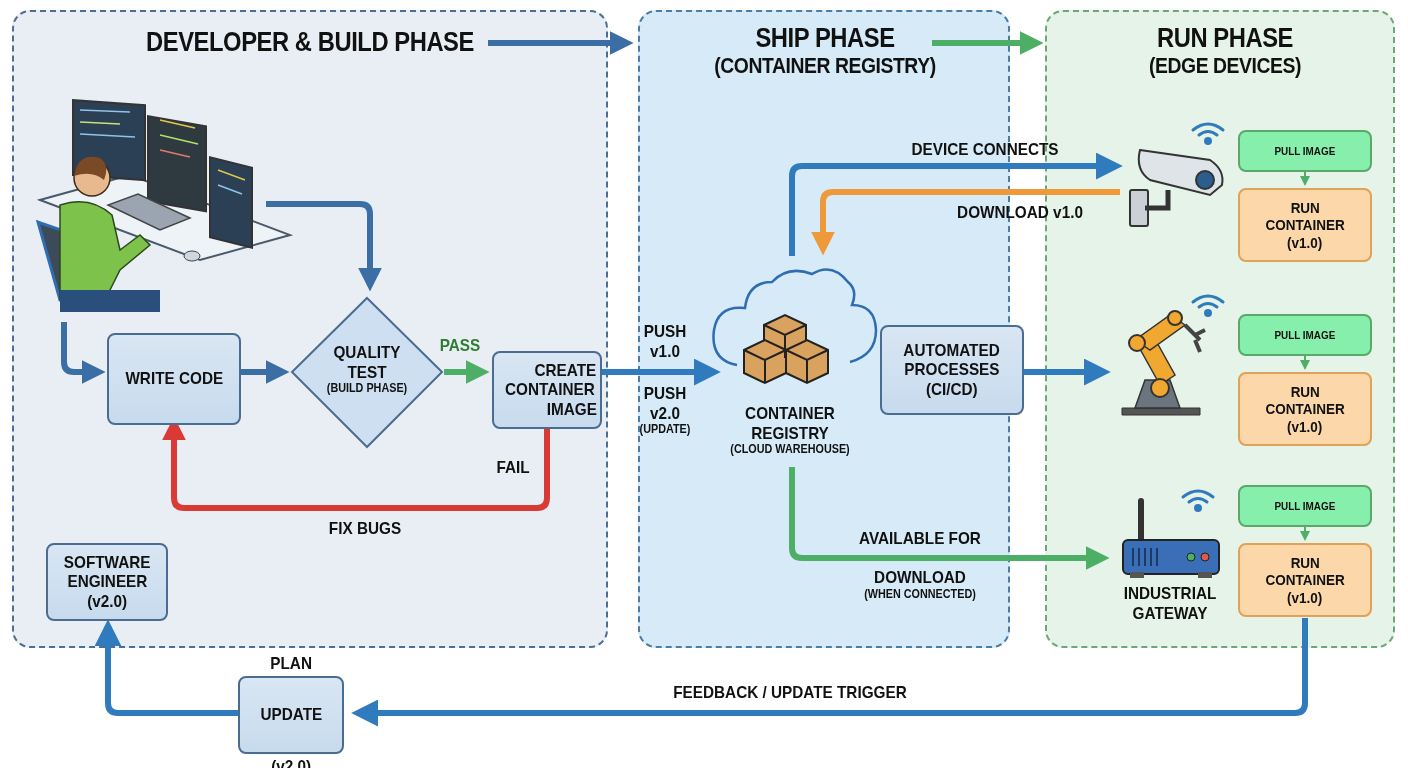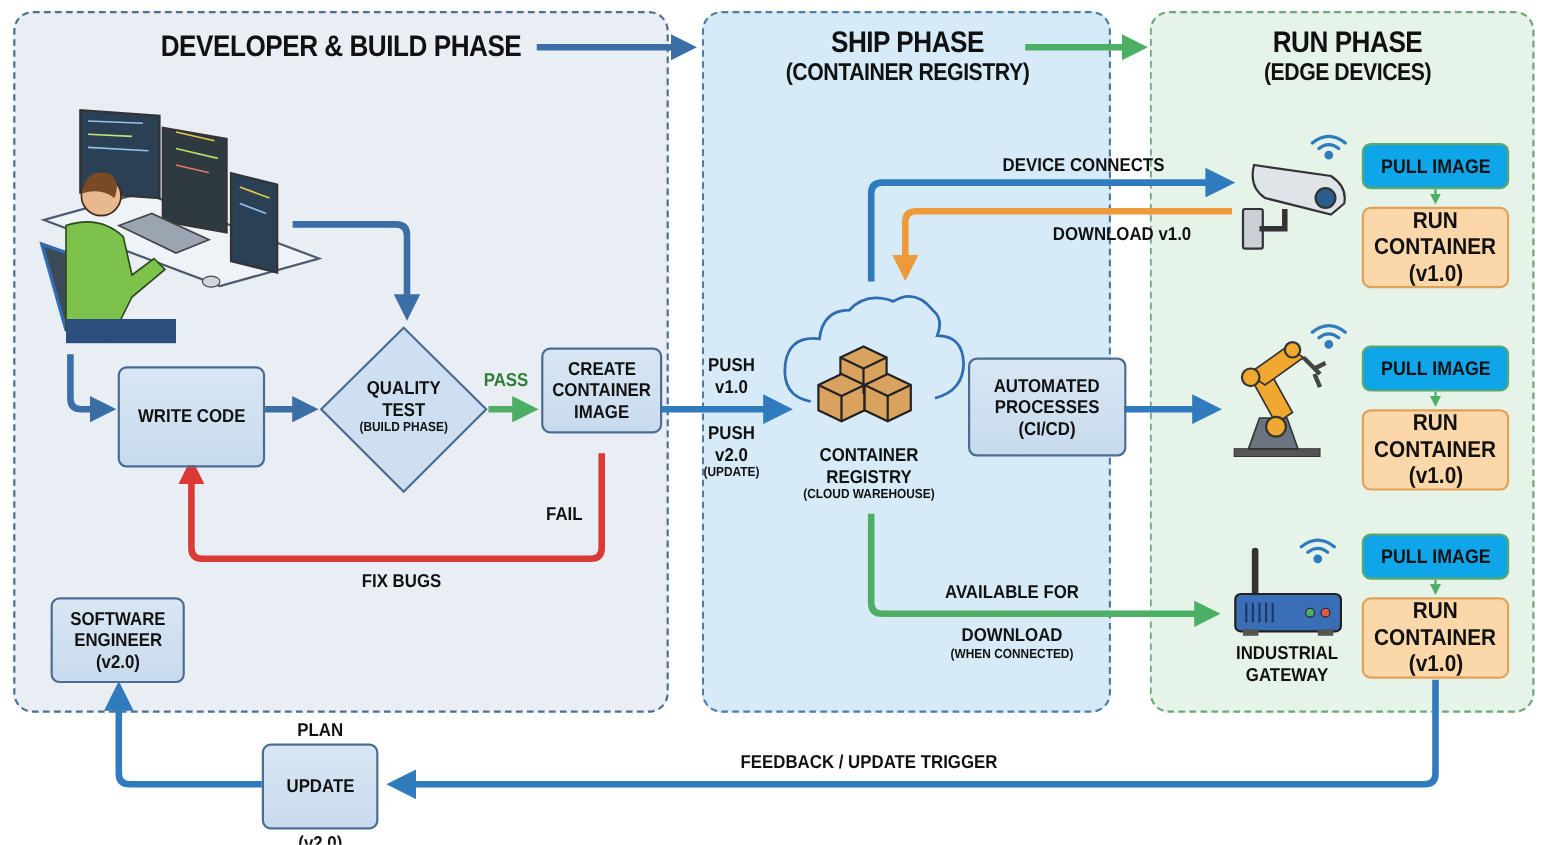--- a/index.html
+++ b/index.html
@@ -10,22 +10,22 @@
   #phase-ship { left:638px; top:10px; width:372px; height:638px; background:#d6eaf7; border-color:#4d7ca4; }
   #phase-run  { left:1045px; top:10px; width:350px; height:638px; background:#e6f3e8; border-color:#6fa679; }
   .title { position:absolute; font-weight:bold; text-align:center; letter-spacing:-0.5px; line-height:1.1; transform:scaleX(0.88); transform-origin:center; }
   .t-main { font-size:27px; }
   .t-sub { font-size:22px; }
   .box { position:absolute; box-sizing:border-box; border:2px solid #4b6c91; border-radius:8px;
          background:linear-gradient(#d9e6f3,#c7dbee); display:flex; flex-direction:column;
          align-items:center; justify-content:center; text-align:center; font-weight:bold;
          font-size:17px; line-height:1.15; }
   .box span { display:block; transform:scaleX(0.9); }
-  .pull { border-color:#5aa86a; background:#0ea5e9; font-size:18px; }
-  .run  { border-color:#e1a157; background:#fbd7aa; font-size:21px;text-align:right; }
+  .pull { border-color:#5aa86a; background:#86efac; font-size:11px; }
+  .run  { border-color:#e1a157; background:#fbd7aa; font-size:15px;text-align:right; }
   .label { position:absolute; font-weight:bold; font-size:17px; text-align:center; line-height:1.15; transform:scaleX(0.9); white-space:nowrap; }
   .small { font-size:12px; }
   svg.overlay { position:absolute; left:0; top:0; }
 </style>
 </head>
 <body>
 
 <div class="phase" id="phase-dev"></div>
 <div class="phase" id="phase-ship"></div>
 <div class="phase" id="phase-run"></div>
@@ -182,21 +182,21 @@
 
 <div class="box" style="left:107px; top:333px; width:134px; height:92px;">
   <span>WRITE CODE</span>
 </div>
 <div class="label" style="left:307px; top:343px; width:120px; font-size:17px;">
   <div>QUALITY</div>
   <div>TEST</div>
   <div class="small">(BUILD PHASE)</div>
 </div>
 <div class="label" style="left:432px; top:336px; width:56px; color:#2e7d32;">PASS</div>
-<div class="box" style="left:492px; top:316px; width:110px; height:78px;">
+<div class="box" style="left:492px; top:351px; width:110px; height:78px;align-items:flex-end;">
   <span>CREATE</span>
   <span>CONTAINER</span>
   <span>IMAGE</span>
 </div>
 <div class="label" style="left:488px; top:458px; width:50px;">FAIL</div>
 <div class="label" style="left:310px; top:519px; width:110px;">FIX BUGS</div>
 <div class="box" style="left:46px; top:543px; width:122px; height:78px;">
   <span>SOFTWARE</span>
   <span>ENGINEER</span>
   <span>(v2.0)</span>

